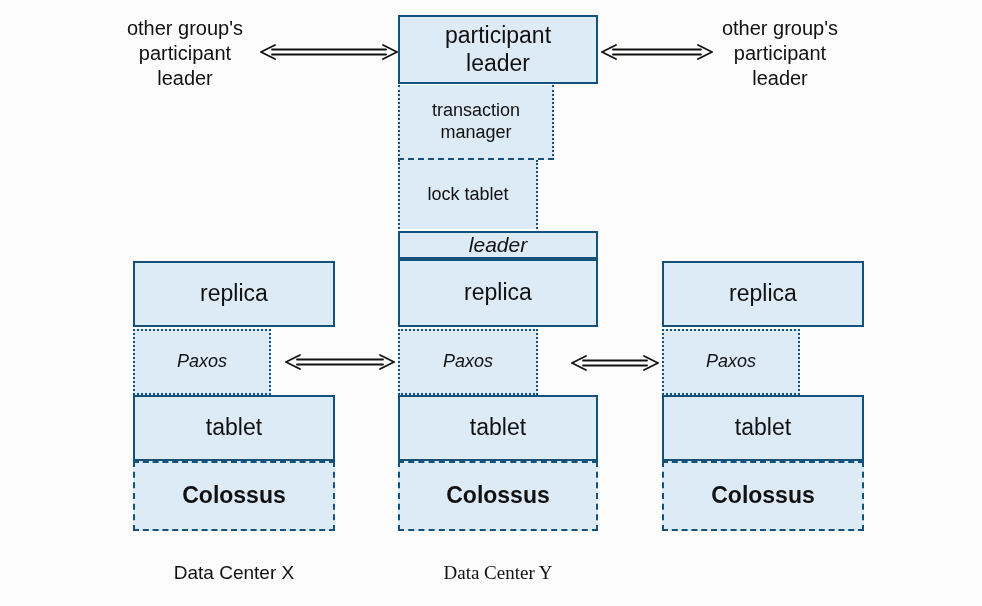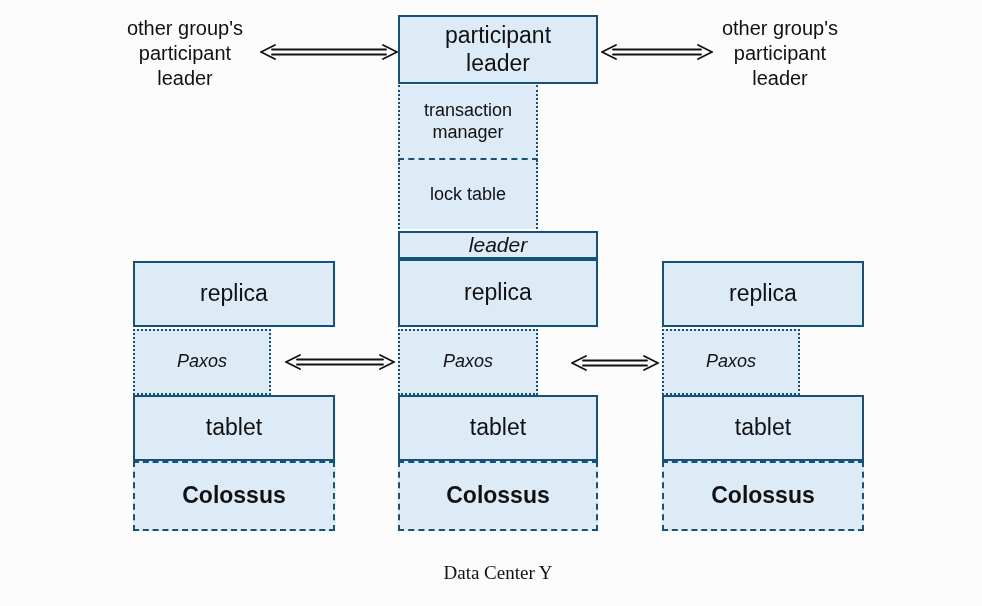--- a/index.html
+++ b/index.html
@@ -80,39 +80,40 @@
 
   <div class="note" style="left:80px; top:16px;">other group's
 participant
 leader</div>
   <div class="note" style="left:675px; top:16px;">other group's
 participant
 leader</div>
 
   <div class="box solid fs-big" style="left:398px; top:15px; width:200px; height:69px;">participant
 leader</div>
-  <div class="box tm-box fs-med" style="left:398px; top:85px; width:140px; height:75px;">transaction
+  <div class="box tm-box fs-med" style="left:398px; top:85px; width:156px; height:75px;">transaction
 manager</div>
-  <div class="box lock-box fs-med" style="left:398px; top:160px; width:140px; height:69px;">lock table</div>
+  <div class="box lock-box fs-med" style="left:398px; top:160px; width:140px; height:69px;">lock tablet</div>
   <div class="box leader-strip" style="left:398px; top:231px; width:200px; height:30px;">leader</div>
   <div class="box solid fs-big" style="left:398px; top:261px; width:200px; height:66px; border-top:none;">replica</div>
   <div class="box dotted fs-med" style="left:398px; top:329px; width:140px; height:66px;">Paxos</div>
   <div class="box solid fs-big" style="left:398px; top:395px; width:200px; height:66px;">tablet</div>
   <div class="box dashed fs-big" style="left:398px; top:461px; width:200px; height:70px;">Colossus</div>
 
   <div class="box solid fs-big" style="left:133px; top:261px; width:202px; height:66px;">replica</div>
   <div class="box dotted fs-med" style="left:133px; top:329px; width:138px; height:66px;">Paxos</div>
   <div class="box solid fs-big" style="left:133px; top:395px; width:202px; height:66px;">tablet</div>
   <div class="box dashed fs-big" style="left:133px; top:461px; width:202px; height:70px;">Colossus</div>
 
   <div class="box solid fs-big" style="left:662px; top:261px; width:202px; height:66px;">replica</div>
   <div class="box dotted fs-med" style="left:662px; top:329px; width:138px; height:66px;">Paxos</div>
   <div class="box solid fs-big" style="left:662px; top:395px; width:202px; height:66px;">tablet</div>
   <div class="box dashed fs-big" style="left:662px; top:461px; width:202px; height:70px;">Colossus</div>
 
+  <div class="dc-label" style="left:129px; top:562px;">Data Center X</div>
   <div class="dc-label" style="left:393px; top:562px;font-family:Liberation Serif, serif;">Data Center Y</div>
 
   <svg class="arrow-overlay" viewBox="0 0 982 606" xmlns="http://www.w3.org/2000/svg">
     <g stroke="#111111" stroke-width="1.8" fill="none" stroke-linecap="round">
       <path d="M261,52 L275,45 M261,52 L275,59 M397,52 L383,45 M397,52 L383,59 M272,49.5 L386,49.5 M272,54.5 L386,54.5"></path>
       <path d="M602,52 L616,45 M602,52 L616,59 M712,52 L698,45 M712,52 L698,59 M613,49.5 L701,49.5 M613,54.5 L701,54.5"></path>
       <path d="M286,362 L300,355 M286,362 L300,369 M394,362 L380,355 M394,362 L380,369 M297,359.5 L383,359.5 M297,364.5 L383,364.5"></path>
       <path d="M572,363 L586,356 M572,363 L586,370 M658,363 L644,356 M658,363 L644,370 M583,360.5 L647,360.5 M583,365.5 L647,365.5"></path>
     </g>
   </svg>

